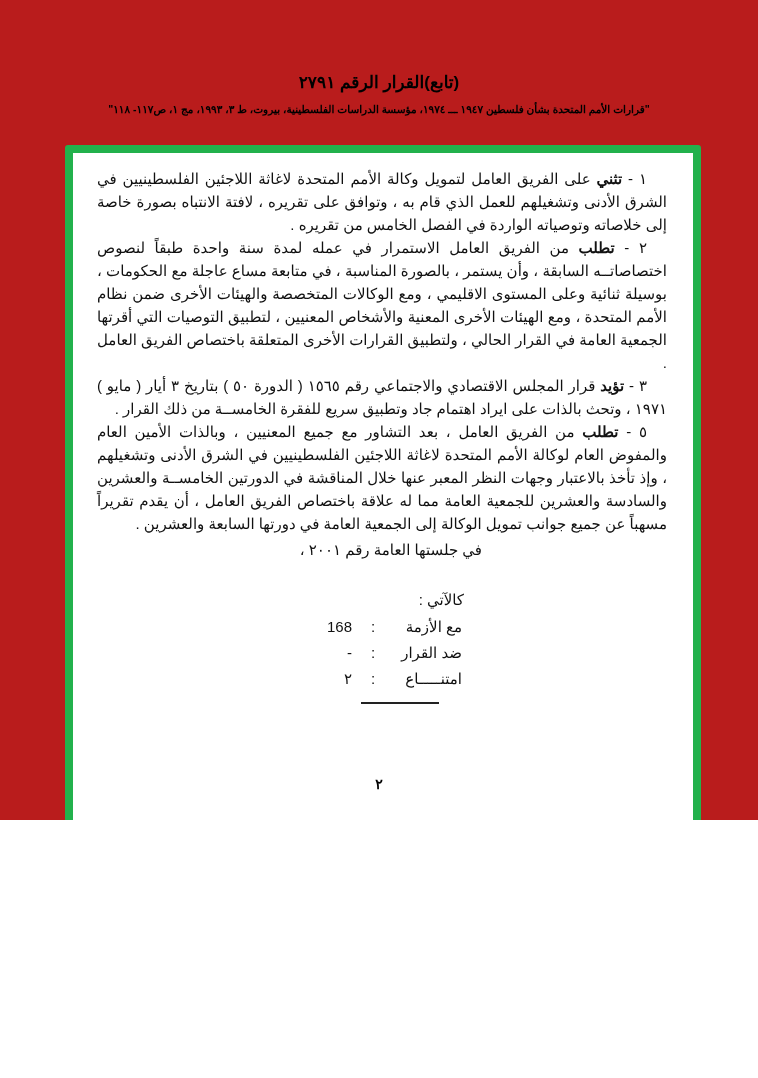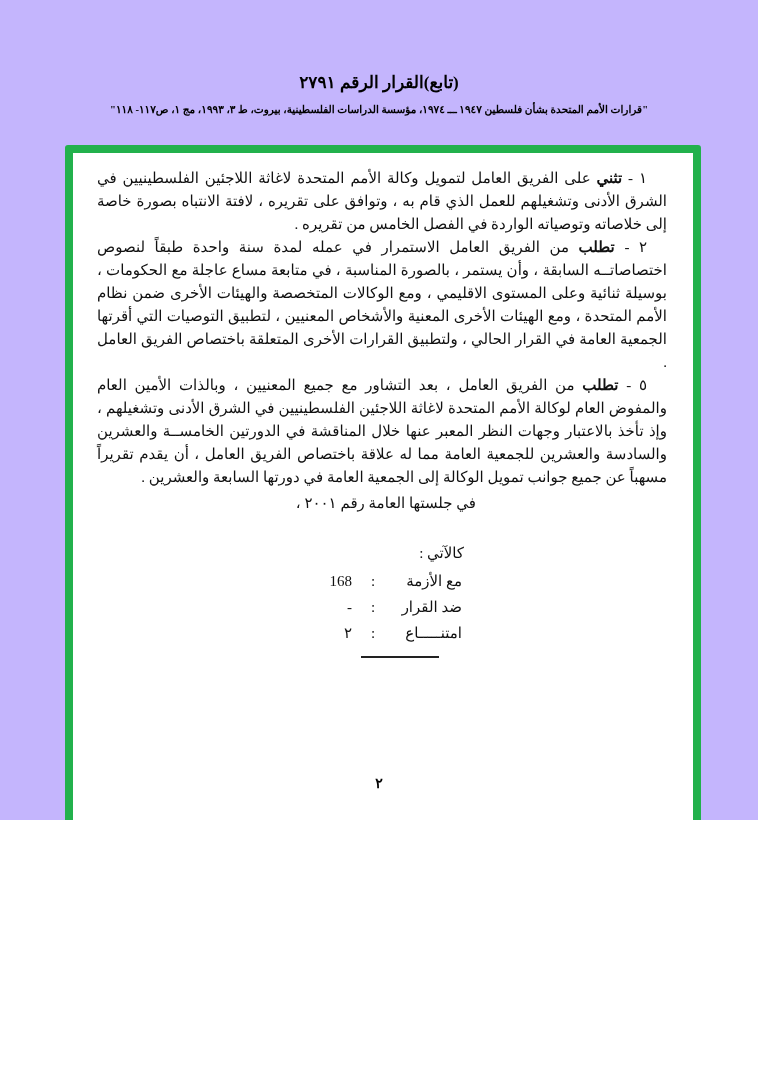--- a/index.html
+++ b/index.html
@@ -1,20 +1,20 @@
 <!DOCTYPE html>
 <html lang="ar" dir="rtl"><head>
 <meta charset="utf-8">
 <style>
   html,body{margin:0;padding:0;background:#ffffff;}
   .page{
     position:relative;
     width:758px;height:820px;
-    background:#c4b5fd;
-    font-family:Liberation Serif, serif;
+    background:#b91c1c;
+    font-family:Liberation Sans, sans-serif;
     color:#111;
     overflow:hidden;
   }
   .doc-title{
     position:absolute;top:72px;left:0;right:0;
     text-align:center;
     font-size:17px;font-weight:bold;
     direction:rtl;
     letter-spacing:.5px;
     color:#000;
@@ -42,21 +42,21 @@
     direction:rtl;
     text-align:justify;
     font-size:15px;
     line-height:23px;
     overflow:hidden;
   }
   p.para{margin:0;text-indent:20px;}
   p.para .lead{font-weight:bold;}
   .adoption{margin:2px 185px 0 0;line-height:25px;}
   .adoption div{white-space:nowrap;}
-  .adoption .l2{margin-right:6px;}
+  .adoption .l2{}
   .adoption .l3{margin-right:18px;margin-top:25px;}
   .vote{margin:2px 205px 0 0;line-height:26px;}
   .vote-row{display:flex;white-space:nowrap;}
   .vote-label{min-width:82px;}
   .vote-colon{min-width:14px;text-align:center;}
   .vote-value{padding-right:14px;}
   .end-rule{
     width:78px;height:0;
     border-top:2px solid #222;
     margin:10px 228px 0 0;
@@ -76,20 +76,21 @@
   <div class="doc-title">(تابع)القرار الرقم  ٢٧٩١</div>
   <div class="doc-source">"قرارات الأمم المتحدة بشأن فلسطين ١٩٤٧ ـــ ١٩٧٤، مؤسسة الدراسات الفلسطينية، بيروت، ط ٣، ١٩٩٣، مج ١، ص١١٧- ١١٨"</div>
 
   <div class="green-box">
     <div class="box-content">
 
       <p class="para"><span>١ -</span> <span class="lead">تثني</span> <span>على الفريق العامل لتمويل وكالة الأمم المتحدة لاغاثة اللاجئين الفلسطينيين في الشرق الأدنى وتشغيلهم للعمل الذي قام به ، وتوافق على تقريره ، لافتة الانتباه بصورة خاصة إلى خلاصاته وتوصياته الواردة في الفصل الخامس من تقريره .</span></p>
 
       <p class="para"><span>٢ -</span> <span class="lead">تطلب</span> <span>من الفريق العامل الاستمرار في عمله لمدة سنة واحدة طبقاً لنصوص اختصاصاتــه السابقة ، وأن يستمر ، بالصورة المناسبة ، في متابعة مساع عاجلة مع الحكومات ، بوسيلة ثنائية وعلى المستوى الاقليمي ، ومع الوكالات المتخصصة والهيئات الأخرى ضمن نظام الأمم المتحدة ، ومع الهيئات الأخرى المعنية والأشخاص المعنيين ، لتطبيق التوصيات التي أقرتها الجمعية العامة في القرار الحالي ، ولتطبيق القرارات الأخرى المتعلقة باختصاص الفريق العامل .</span></p>
 
+      <p class="para"><span>٣ -</span> <span class="lead">تؤيد</span> <span>قرار المجلس الاقتصادي والاجتماعي رقم ١٥٦٥ ( الدورة ٥٠ ) بتاريخ ٣ أيار ( مايو ) ١٩٧١ ، وتحث بالذات على ايراد اهتمام جاد وتطبيق سريع للفقرة الخامســة من ذلك القرار .</span></p>
 
 
       <p class="para"><span>٥ -</span> <span class="lead">تطلب</span> <span>من الفريق العامل ، بعد التشاور مع جميع المعنيين ، وبالذات الأمين العام والمفوض العام لوكالة الأمم المتحدة لاغاثة اللاجئين الفلسطينيين في الشرق الأدنى وتشغيلهم ، وإذ تأخذ بالاعتبار وجهات النظر المعبر عنها خلال المناقشة في الدورتين الخامســة والعشرين والسادسة والعشرين للجمعية العامة مما له علاقة باختصاص الفريق العامل ، أن يقدم تقريراً مسهباً عن جميع جوانب تمويل الوكالة إلى الجمعية العامة في دورتها السابعة والعشرين .</span></p>
 
 
       <div class="adoption">
         <div class="l2">في جلستها العامة رقم ٢٠٠١ ،</div>
         <div class="l3">كالآتي :</div>
       </div>
 

